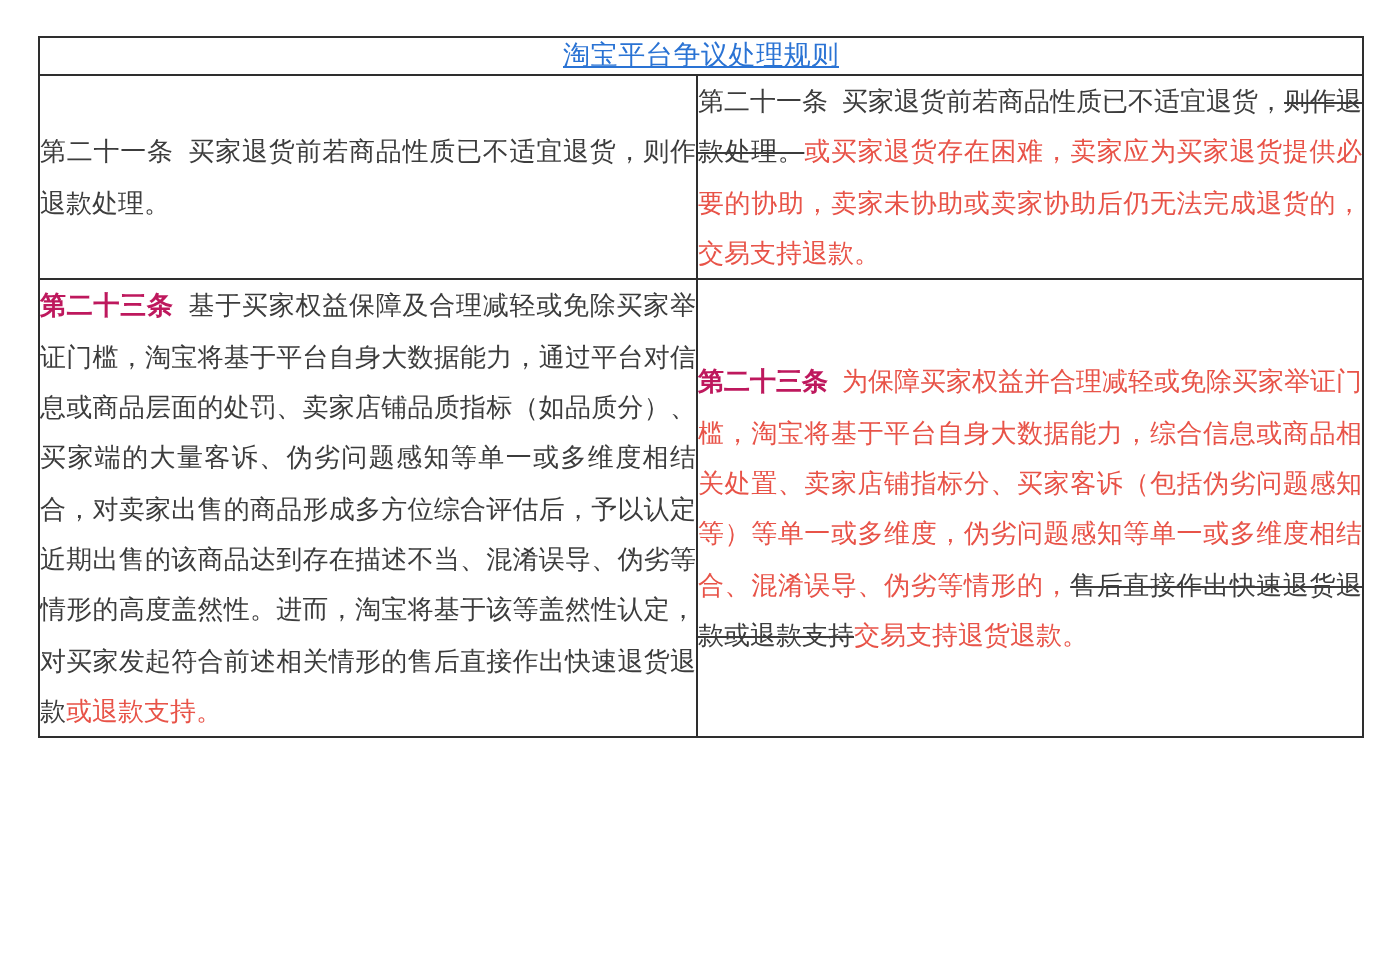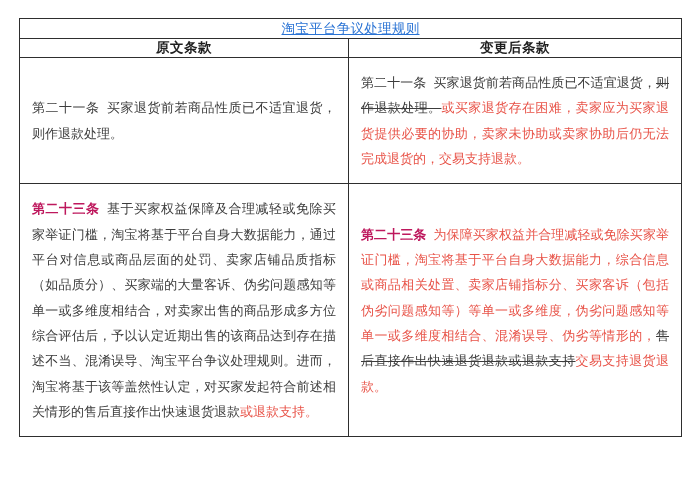--- a/index.html
+++ b/index.html
@@ -68,21 +68,21 @@
     font-size: 13px;
     line-height: 1.95;
     text-align: justify;
     text-justify: inter-ideograph;
     color: #3c3c3c;
   }
   .body-cell.mid {
     vertical-align: middle;
   }
   .body-cell p {
-    margin: 12px;
+    margin: 0;
   }
 
   .clause-no {
     font-weight: bold;
     color: #be185d;
   }
   .gap {
     display: inline-block;
     width: 7px;
   }
@@ -110,42 +110,38 @@
       <col class="right">
     </colgroup>
     <tbody>
 
       <tr>
         <td class="title-cell" colspan="2">
           <a class="doc-title-link">淘宝平台争议处理规则</a>
         </td>
       </tr>
 
-      <tr>
-        <td class="col-head">原文条款</td>
-        <td class="col-head">变更后条款</td>
-      </tr>
 
       <tr>
         <td class="body-cell mid">
           <p>
             <span>第二十一条</span><span class="gap"></span><span>买家退货前若商品性质已不适宜退货，则作退款处理。</span>
           </p>
         </td>
         <td class="body-cell">
           <p>
             <span>第二十一条</span><span class="gap"></span><span>买家退货前若商品性质已不适宜退货，</span><span class="del">则作退款处理。</span><span class="ins">或买家退货存在困难，卖家应为买家退货提供必要的协助，卖家未协助或卖家协助后仍无法完成退货的，交易支持退款。</span>
           </p>
         </td>
       </tr>
 
       <tr>
         <td class="body-cell">
           <p>
-            <span class="clause-no">第二十三条</span><span class="gap"></span><span>基于买家权益保障及合理减轻或免除买家举证门槛，淘宝将基于平台自身大数据能力，通过平台对信息或商品层面的处罚、卖家店铺品质指标（如品质分）、买家端的大量客诉、伪劣问题感知等单一或多维度相结合，对卖家出售的商品形成多方位综合评估后，予以认定近期出售的该商品达到存在描述不当、混淆误导、淘宝平台争议处理规则。进而，淘宝将基于该等盖然性认定，对买家发起符合前述相关情形的售后直接作出快速退货退款</span><span class="ins">或退款支持。</span>
+            <span class="clause-no">第二十三条</span><span class="gap"></span><span>基于买家权益保障及合理减轻或免除买家举证门槛，淘宝将基于平台自身大数据能力，通过平台对信息或商品层面的处罚、卖家店铺品质指标（如品质分）、买家端的大量客诉、伪劣问题感知等单一或多维度相结合，对卖家出售的商品形成多方位综合评估后，予以认定近期出售的该商品达到存在描述不当、混淆误导、伪劣等情形的高度盖然性。进而，淘宝将基于该等盖然性认定，对买家发起符合前述相关情形的售后直接作出快速退货退款</span><span class="ins">或退款支持。</span>
           </p>
         </td>
         <td class="body-cell mid">
           <p>
             <span class="clause-no">第二十三条</span><span class="gap"></span><span class="ins">为保障买家权益并合理减轻或免除买家举证门槛，淘宝将基于平台自身大数据能力，综合信息或商品相关处置、卖家店铺指标分、买家客诉（包括伪劣问题感知等）等单一或多维度，伪劣问题感知等单一或多维度相结合、混淆误导、伪劣等情形的，</span><span class="del">售后直接作出快速退货退款或退款支持</span><span class="ins">交易支持退货退款。</span>
           </p>
         </td>
       </tr>
 
     </tbody>

